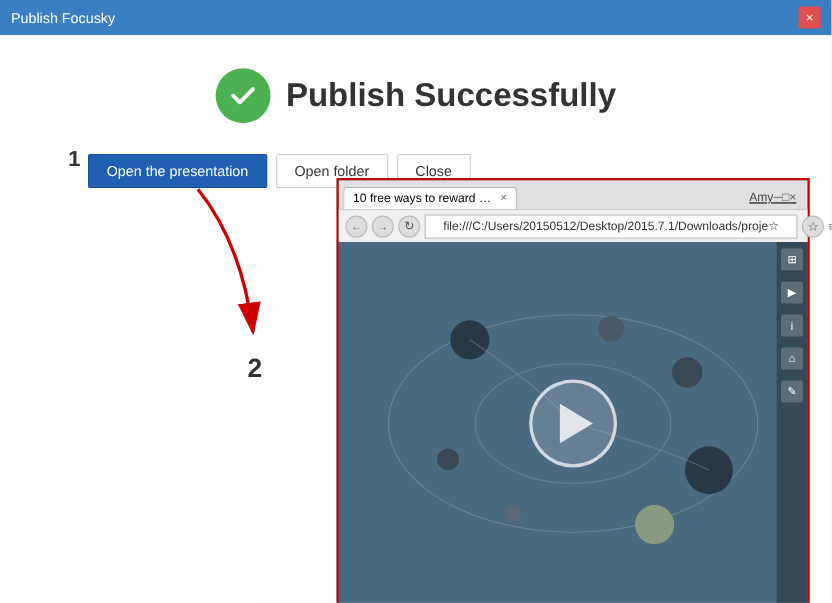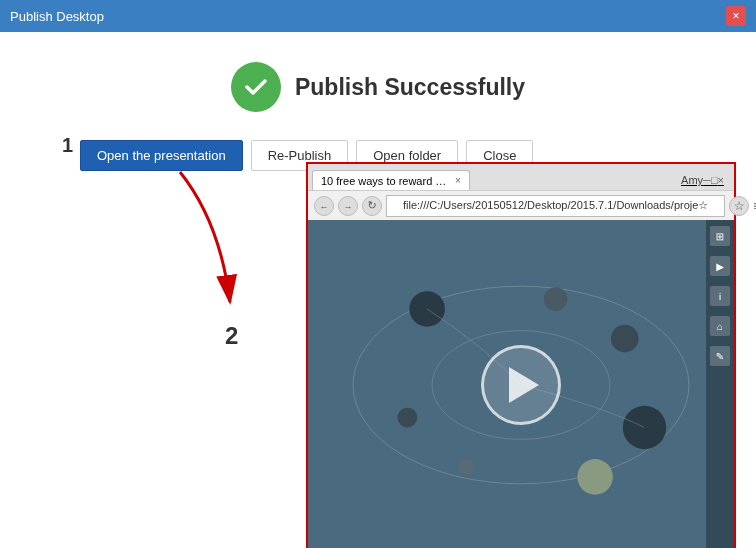--- a/index.html
+++ b/index.html
@@ -69,21 +69,21 @@
       display: flex;
       align-items: center;
       justify-content: center;
       flex-shrink: 0;
     }
     .success-icon svg {
       width: 28px;
       height: 28px;
     }
     .success-text {
-      font-size: 23px;
+      font-size: 30px;
       font-weight: bold;
       color: #333;
     }
 
     
     .buttons-row {
       display: flex;
       gap: 8px;
       margin-bottom: 20px;
       align-self: flex-start;
@@ -287,40 +287,39 @@
       justify-content: center;
       color: white;
       font-size: 10px;
       cursor: pointer;
     }
   </style>
 </head>
 <body>
 
 <div class="title-bar">
-  <span class="title-bar-title">Publish Desktop</span>
+  <span class="title-bar-title">Publish Focusky</span>
   <button class="title-bar-close">×</button>
 </div>
 
 <div class="main-content">
 
   <span class="number-label number-1">1</span>
 
   <div class="success-section">
     <div class="success-icon">
       <svg viewBox="0 0 28 28" fill="none" xmlns="http://www.w3.org/2000/svg">
         <polyline points="5,14 11,20 23,8" stroke="white" stroke-width="3.5" stroke-linecap="round" stroke-linejoin="round"></polyline>
       </svg>
     </div>
     <span class="success-text">Publish Successfully</span>
   </div>
 
   <div class="buttons-row">
     <button class="btn btn-primary">Open the presentation</button>
-    <button class="btn">Re-Publish</button>
     <button class="btn">Open folder</button>
     <button class="btn">Close</button>
   </div>
 
   <svg class="arrow-container" viewBox="0 0 180 160" xmlns="http://www.w3.org/2000/svg">
     <defs>
       <marker id="arrowhead" markerWidth="10" markerHeight="7" refX="9" refY="3.5" orient="auto">
         <polygon points="0 0, 10 3.5, 0 7" fill="#cc0000"></polygon>
       </marker>
     </defs>

